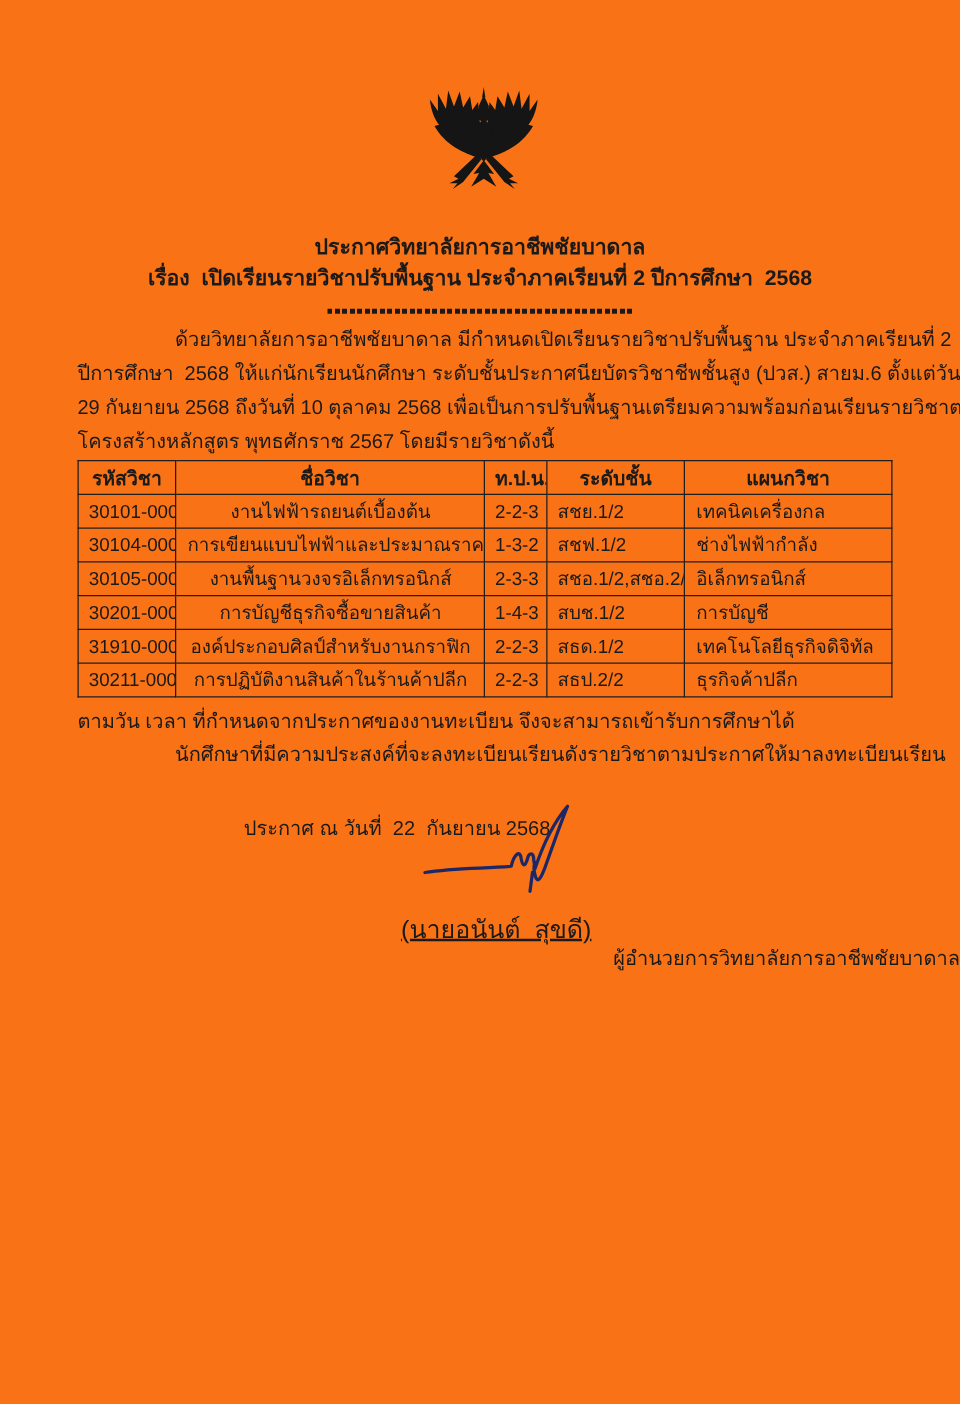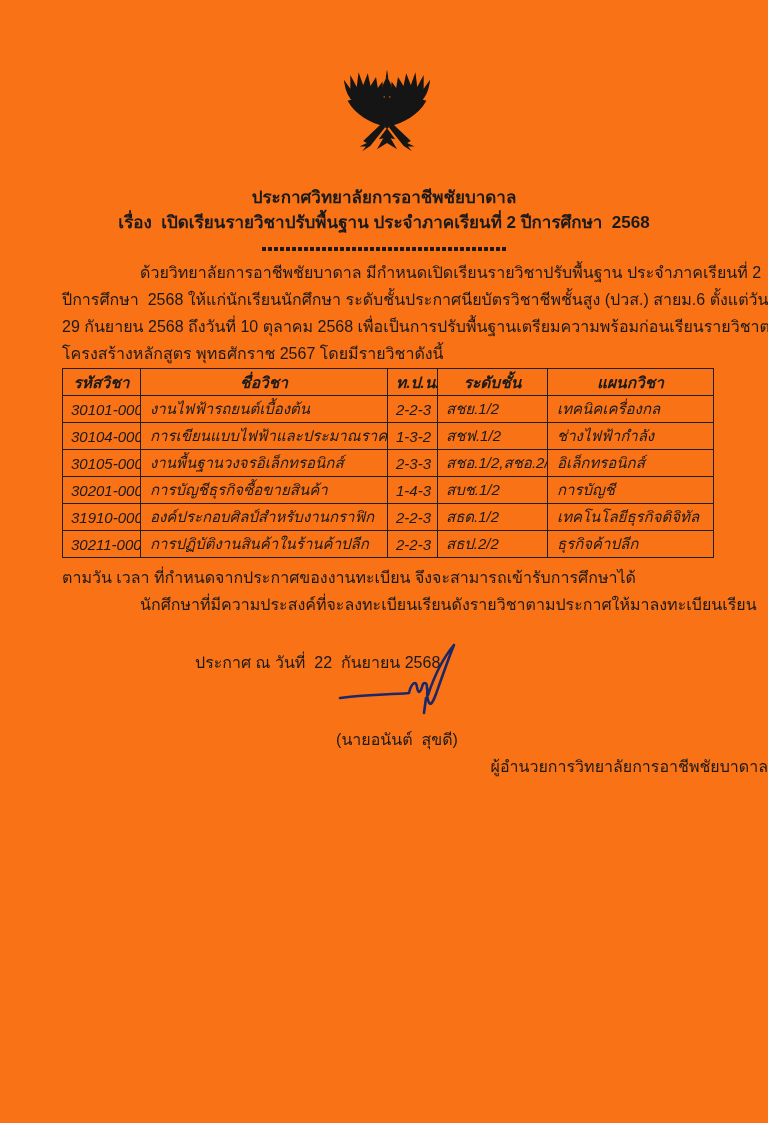--- a/index.html
+++ b/index.html
@@ -34,42 +34,42 @@
   .line{white-space:pre;}
   .line.indent{padding-left:78px;}
   .doc-table{
     position:absolute;left:62px;top:368px;width:651px;
     border-collapse:collapse;table-layout:fixed;
     font-size:15px;
   }
   .doc-table th,.doc-table td{
     border:1.6px solid #1f1f1f;
     height:26px;padding:0 8px;
-    overflow:hidden;white-space:nowrap;font-style:italic;
+    overflow:hidden;white-space:nowrap;
   }
   .doc-table th{font-weight:bold;text-align:center;font-size:15.5px;}
   .doc-table td.c0{text-align:center;}
-  .doc-table td.c1{text-align:left;padding-left:9px;}
+  .doc-table td.c1{text-align:center;padding-left:9px;}
   .doc-table td.c2{text-align:center;}
   .doc-table td.c3{text-align:left;padding-left:8px;}
   .doc-table td.c4{text-align:left;padding-left:9px;}
   .closing-line{
     position:absolute;left:140px;top:618px;
     font-size:16px;white-space:pre;
   }
   .date-line{
     position:absolute;left:195px;top:650px;
     font-size:16px;white-space:pre;
   }
   .signature{
     position:absolute;left:336px;top:642px;width:128px;height:74px;
   }
   .signer-name{
     position:absolute;left:26px;top:727px;width:742px;
-    text-align:center;font-size:16px;white-space:pre;
+    text-align:center;font-size:20px;white-space:pre;text-decoration:underline;
   }
   .signer-title{
     position:absolute;left:26px;top:754px;width:742px;
     text-align:right;font-size:16px;white-space:pre;
   }
 </style>
 </head>
 <body>
 
 <div class="page">

